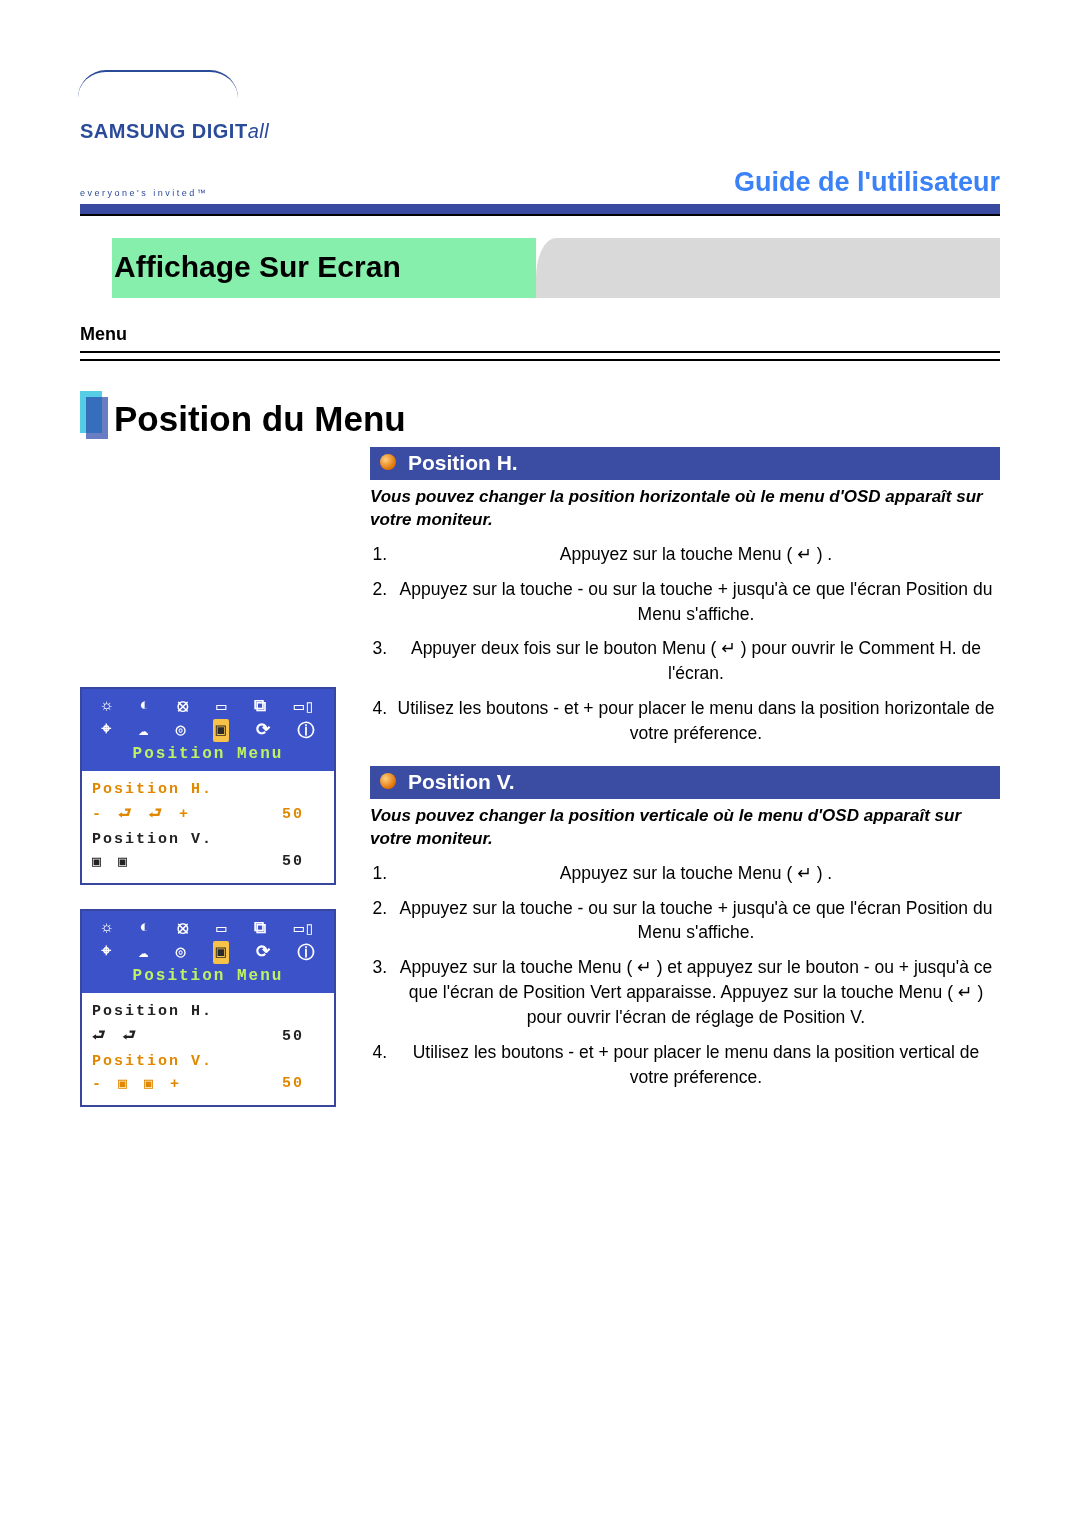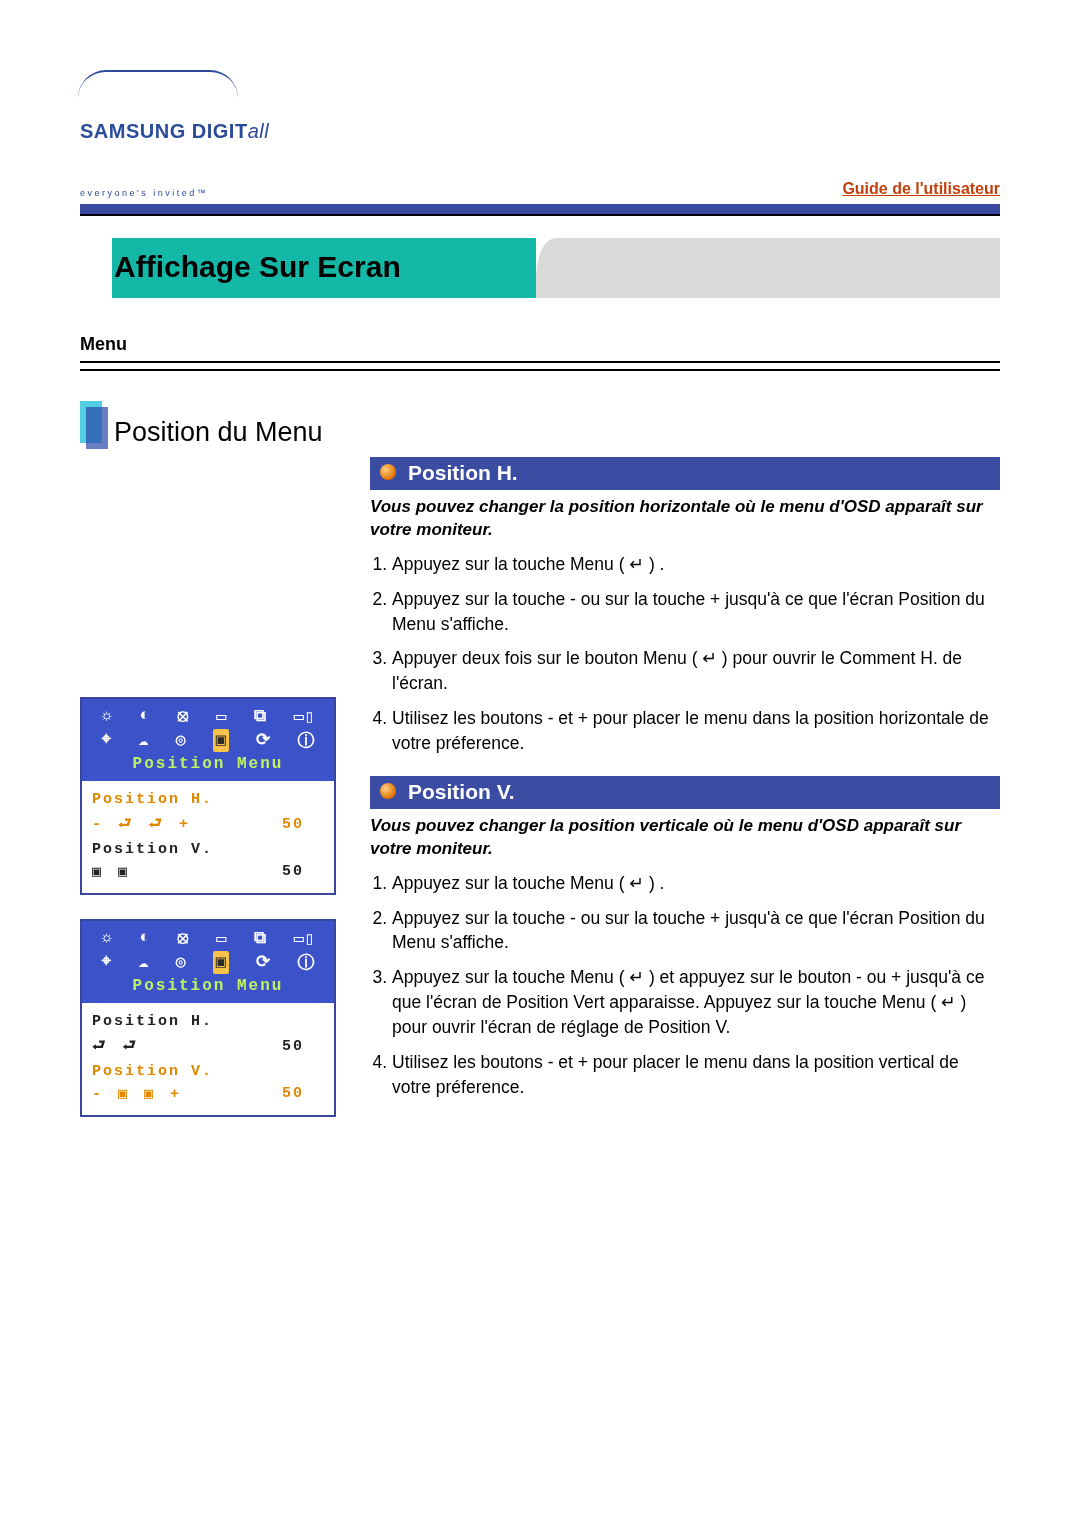--- a/index.html
+++ b/index.html
@@ -43,61 +43,60 @@
     font-weight: normal;
   }
   .logo-sub {
     font-size: 9px;
     color: #2a4a9a;
     letter-spacing: 2.5px;
     margin-top: 1px;
   }
   .guide-title {
     font-weight: bold;
-    font-size: 16px;
-    color: #c2410c;
-    text-decoration: underline;
+    font-size: 27px;
+    color: #3b82f6;
   }
   .rule-top {
     height: 10px;
     background: #3a4aa0;
     margin-top: 6px;
   }
   .rule-thin {
     height: 2px;
     background: #000;
   }
   .title-bar {
     margin-top: 22px;
     display: flex;
   }
   .title-bar .blank {
     width: 32px;
     background: #fff;
   }
   .title-bar .main {
     flex: 0 0 420px;
-    background: #14b8a6;
+    background: #86efac;
     font-size: 30px;
     font-weight: bold;
     padding: 12px 2px 14px 2px;
   }
   .title-bar .grey {
     flex: 1;
     background: #d9d9d9;
     border-top-left-radius: 20px 40px;
   }
   .title-underline {
     height: 4px;
     background: #000;
     margin-top: -4px;
   }
   .col-headers {
     display: flex;
-    margin-top: 36px;
+    margin-top: 26px;
     font-weight: bold;
     font-size: 18px;
   }
   .col-headers .c1 { width: 305px; }
   .col-headers .c2 { flex:1; }
   .dbl-rule {
     border-top: 2px solid #000;
     border-bottom: 2px solid #000;
     height: 6px;
     margin-top: 6px;
@@ -114,23 +113,23 @@
   }
   .section-head-wrap .box2 {
     position: absolute;
     left: 6px; top: 6px;
     width: 22px; height: 42px;
     background: #2846a8;
     opacity: 0.7;
   }
   .section-head-wrap .lbl {
     position: absolute;
-    left: 34px; top: 16px;
-    font-size: 27px;
-    font-weight: normal;
+    left: 34px; top: 8px;
+    font-size: 35px;
+    font-weight: bold;
   }
   .content-row {
     display: flex;
     margin-top: 14px;
   }
   .left-col {
     width: 272px;
     flex-shrink: 0;
     padding-top: 240px;
   }
@@ -164,20 +163,21 @@
     font-style: italic;
   }
   ol.steps {
     margin: 0 0 20px 0;
     padding-left: 22px;
     font-size: 17.5px;
     line-height: 1.42;
   }
   ol.steps li {
     margin-bottom: 10px;
+    text-align: center;
   }
   
   .osd {
     border: 2px solid #3846a0;
     width: 252px;
     margin-bottom: 24px;
     font-family: "Courier New", monospace;
     font-weight: bold;
     font-size: 15px;
   }

